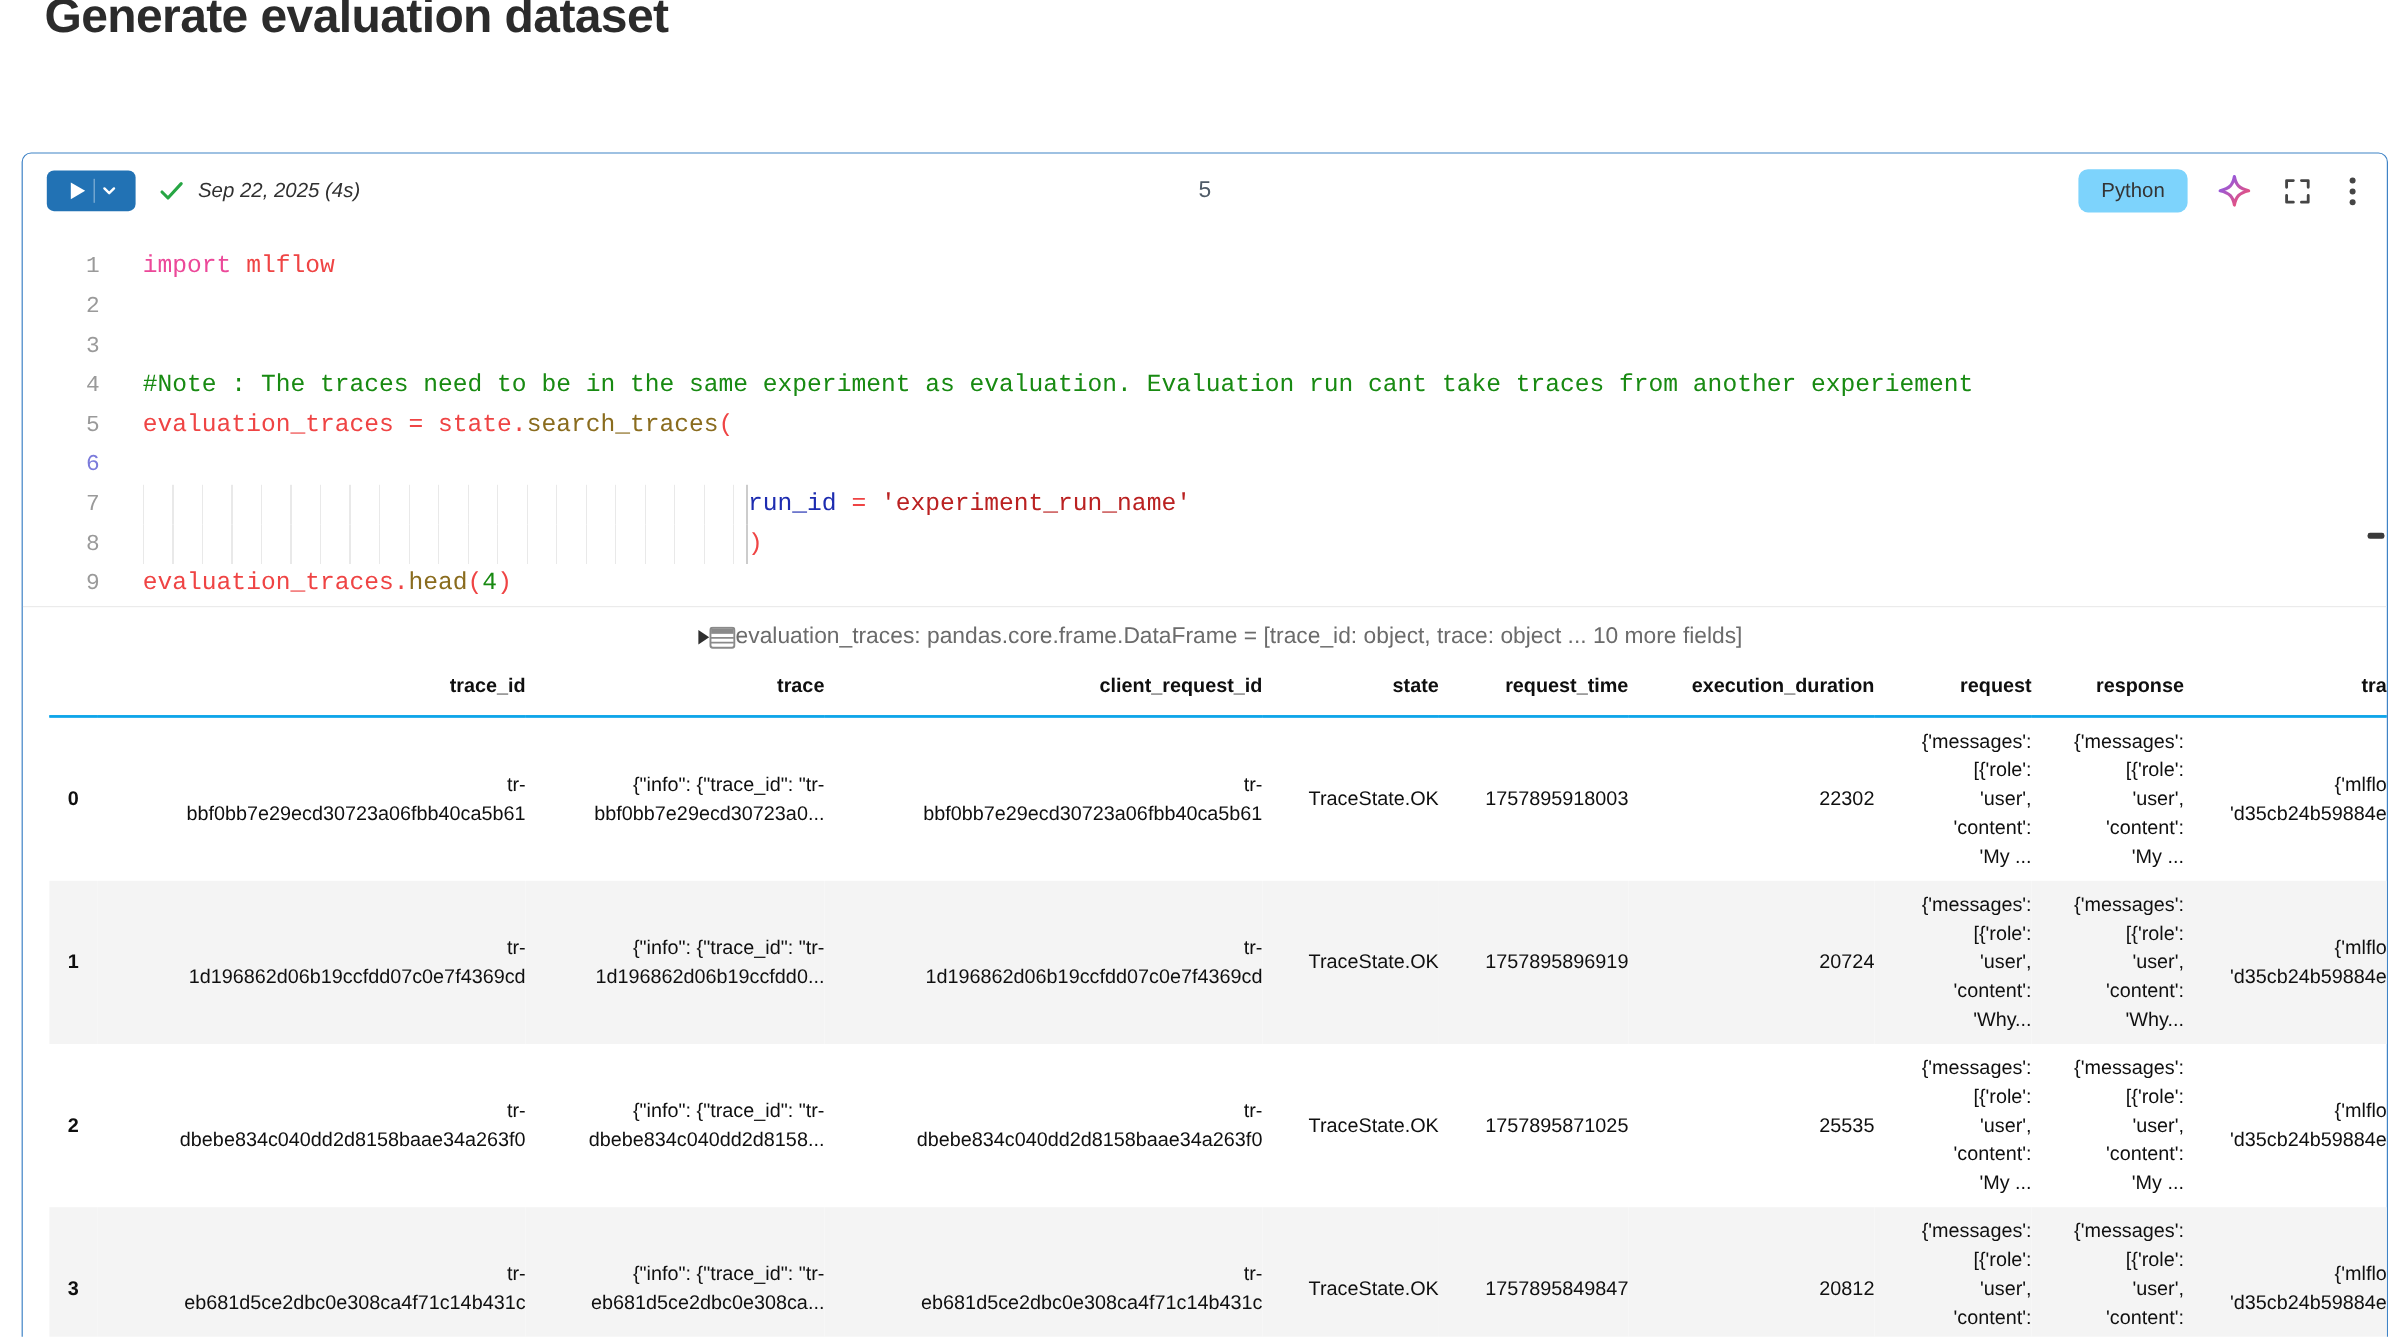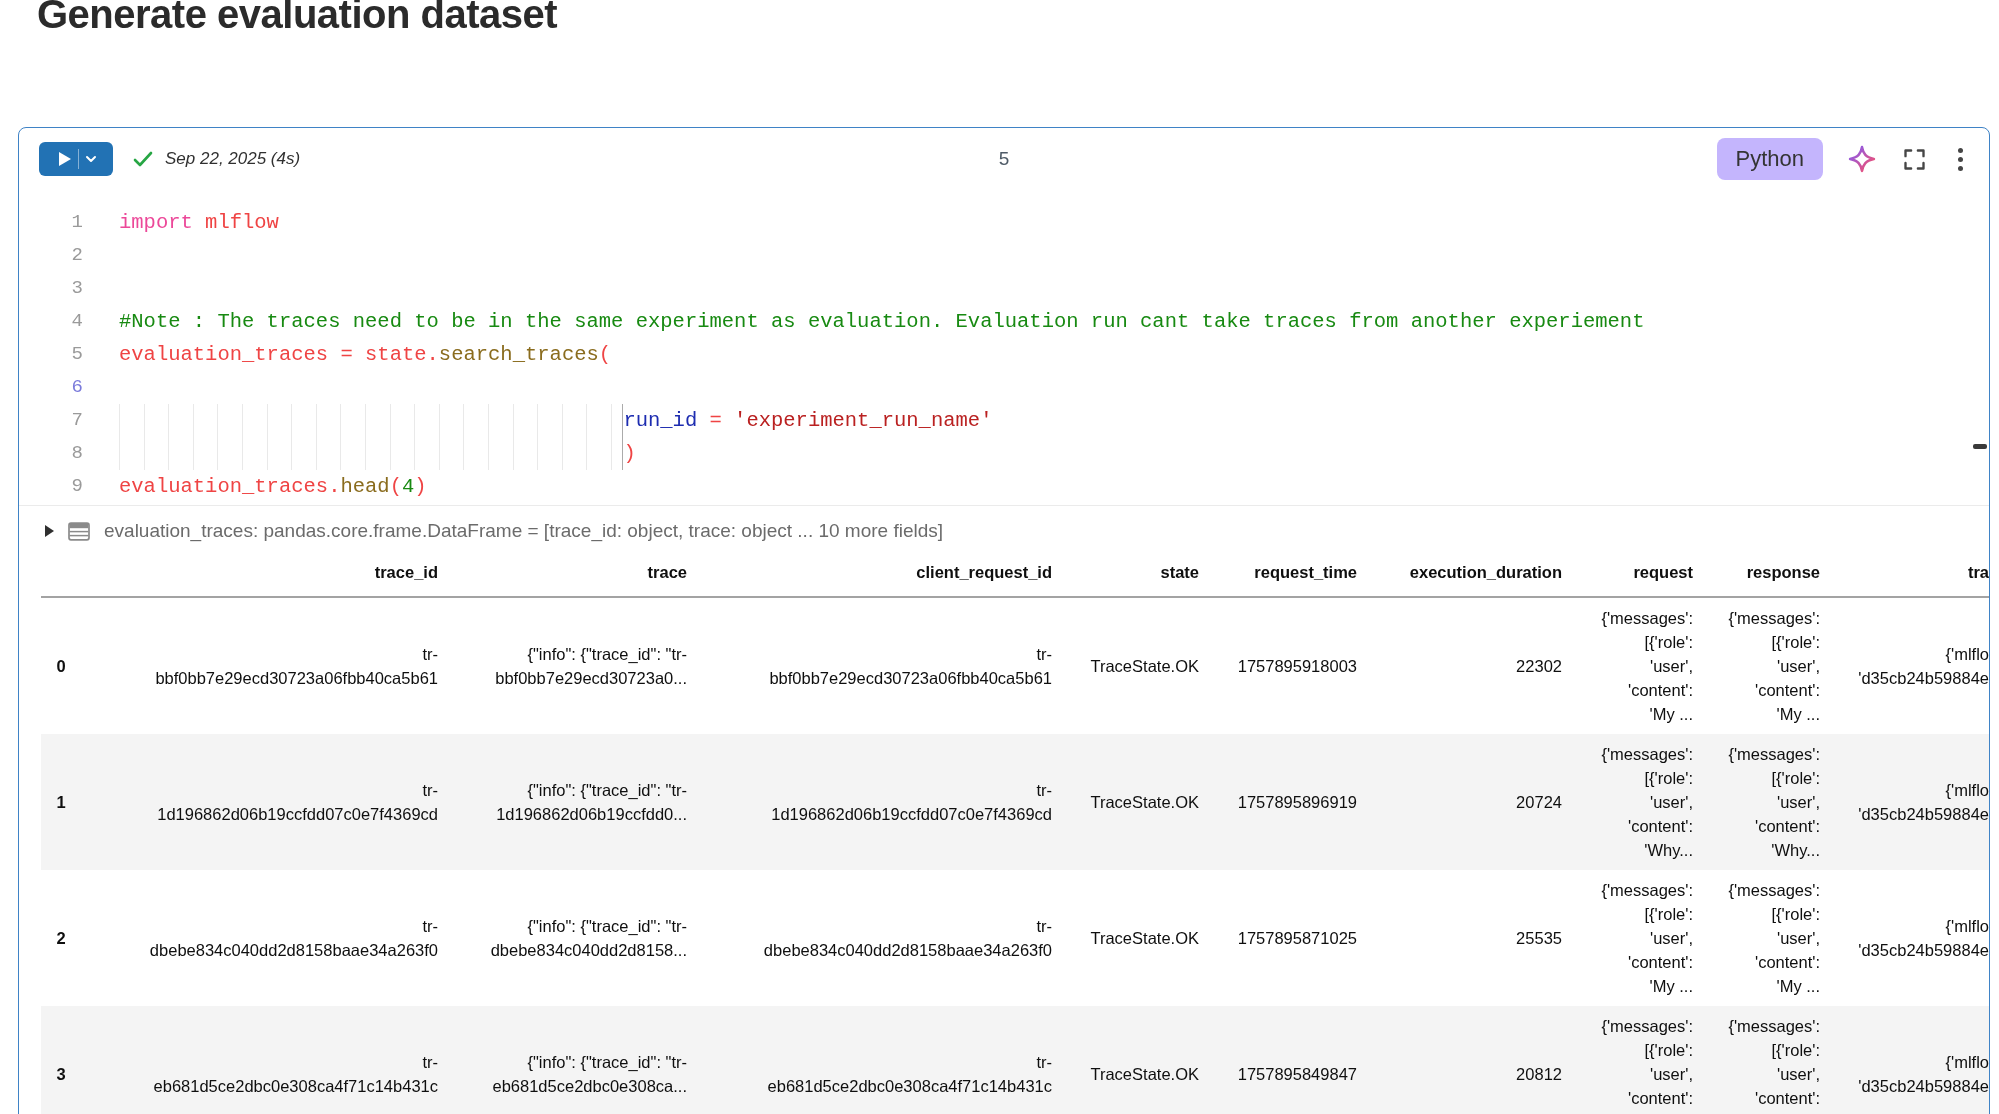--- a/index.html
+++ b/index.html
@@ -22,21 +22,21 @@
     display:flex; align-items:center; background:#2272b4; border-radius:6px;
     height:34px; width:74px; justify-content:center; cursor:pointer; flex:none;
   }
   .run-play { width:0; height:0; border-left:12px solid #fff; border-top:7px solid transparent;
     border-bottom:7px solid transparent; margin:0 7px 0 6px; }
   .run-divider { width:1px; height:20px; background:rgba(255,255,255,0.45); margin-right:4px; }
   .check { margin-left:18px; display:flex; align-items:center; }
   .run-date { margin-left:10px; font-size:17px; color:#303030;font-style:italic; }
   .exec-count { position:absolute; left:50%; transform:translateX(-50%); font-size:19px; color:#4f5b67; }
   .toolbar-right { margin-left:auto; display:flex; align-items:center; gap:24px; }
-  .lang-pill { background:#c4b5fd; border-radius:8px; padding:8px 19px; font-size:22px; color:#343434; cursor:pointer; }
+  .lang-pill { background:#7dd3fc; border-radius:8px; padding:8px 19px; font-size:17px; color:#343434; cursor:pointer; }
   .icon-btn { display:flex; align-items:center; cursor:pointer; }
   .kebab { display:flex; flex-direction:column; gap:4px; padding:4px 6px; cursor:pointer; }
   .kebab span { width:5px; height:5px; border-radius:50%; background:#454545; }
   
   .code { padding:16px 0 2px; position:relative; }
   .code-line { display:flex; height:33px; line-height:33px; white-space:pre;
     font-family:"Liberation Mono","DejaVu Sans Mono",monospace; font-size:20.5px; }
   .ln { width:64px; flex:none; text-align:right; color:#9a9a9a; font-size:19px; }
   .ln.active { color:#7b7bdb; }
   .src { padding-left:36px; }
@@ -47,28 +47,28 @@
   .tok-def { color:#1d2cb0; }
   .tok-num { color:#188a12; }
   .tok-plain { color:#ef4444; }
   .tok-bracket { color:#1f1f1f; background:#e3f0e0; box-shadow:inset 0 0 0 1px #b9d8b2; border-radius:2px; }
   .indent { display:inline-block; height:33px; vertical-align:top;
     background:repeating-linear-gradient(to right,#e9e9e9 0 1px,transparent 1px 2ch);
     border-right:1px solid #ababab; }
   .scroll-mark { position:absolute; right:2px; top:254px; width:14px; height:5px; background:#3a3a3a; border-radius:2px; }
   
   .output { border-top:1px solid #ebebeb; }
-  .out-head { display:flex; align-items:center; gap:14px; padding:12px 0 10px 26px;
-    color:#6b6b6b; font-size:19px; line-height:26px; }
+  .out-head { display:flex; align-items:center; padding:12px 0 10px 26px;
+    color:#6b6b6b; font-size:19px; line-height:26px;justify-content:center; }
   .tri { width:0; height:0; border-left:9px solid #2f2f2f; border-top:6px solid transparent;
     border-bottom:6px solid transparent; cursor:pointer; flex:none; }
   .df-wrap { margin-left:22px; width:1948px; overflow:hidden; }
   table.df { border-collapse:collapse; table-layout:fixed; width:1964px; font-size:16.5px; color:#0f0f0f; }
   table.df th { font-weight:bold; text-align:right; vertical-align:bottom;
-    padding:8px 0 14px; line-height:20px; border-bottom:2px solid #a3a3a3; font-size:16.5px; }
+    padding:8px 0 14px; line-height:20px; border-bottom:2px solid #0ea5e9; font-size:16.5px; }
   table.df td { text-align:right; vertical-align:middle; padding:8px 0;
     line-height:24px; white-space:pre-line; }
   table.df td.idx { text-align:center; font-weight:bold; }
   table.df tr.striped { background:#f4f4f4; }
   table.df th:last-child, table.df td:last-child { padding-right:16px; }
 </style>
 </head>
 <body>
 
 <h1 class="page-title">Generate evaluation dataset</h1>

